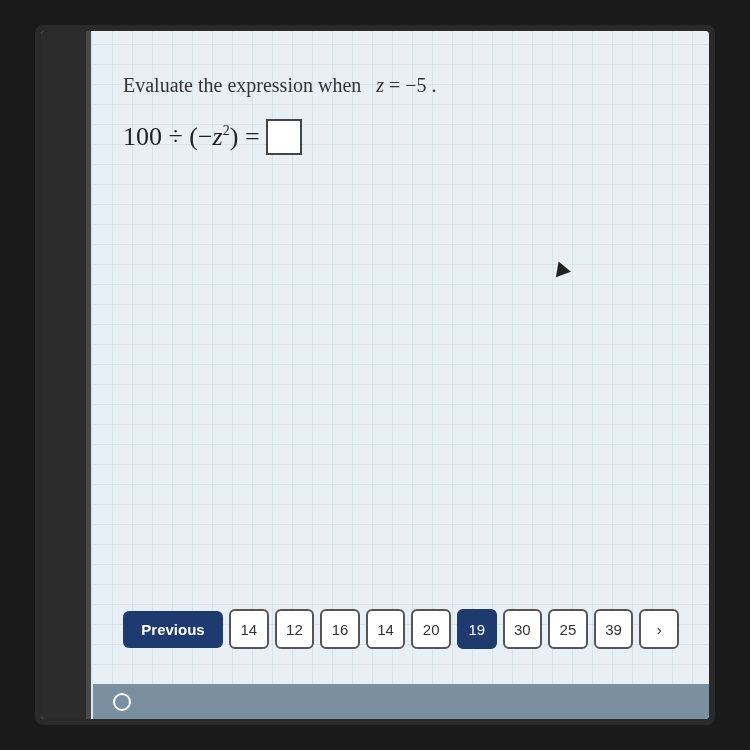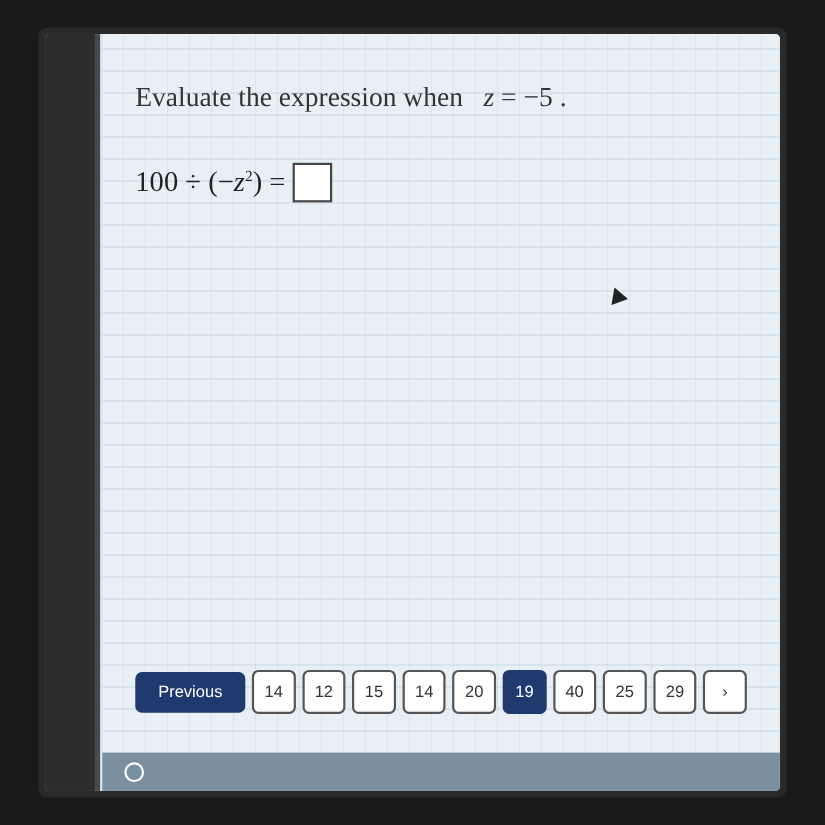--- a/index.html
+++ b/index.html
@@ -74,23 +74,23 @@
           rgba(180, 200, 215, 0.3) 20px
         );
       padding: 40px 30px 20px 30px;
       position: relative;
       display: flex;
       flex-direction: column;
     }
 
     .problem-text {
       font-family: Georgia, 'Times New Roman', serif;
-      font-size: 25px;
+      font-size: 20px;
       color: #333;
-      margin-bottom: 42px;
+      margin-bottom: 20px;
       line-height: 1.4;
     }
 
     .expression-line {
       display: flex;
       align-items: center;
       font-family: Georgia, 'Times New Roman', serif;
       font-size: 26px;
       color: #222;
       gap: 6px;
@@ -120,21 +120,21 @@
       padding: 10px 0 15px 0;
     }
 
     .btn-previous {
       background: #1e3a6e;
       color: white;
       border: none;
       border-radius: 6px;
       padding: 10px 18px;
       font-size: 15px;
-      font-weight: normal;
+      font-weight: bold;
       cursor: pointer;
       min-width: 100px;
       text-align: center;
     }
 
     .page-btn {
       background: white;
       color: #333;
       border: 2px solid #555;
       border-radius: 6px;
@@ -209,27 +209,27 @@
         <span class="answer-box"></span>
       </div>
 
       <div class="spacer"></div>
 
       <div class="pagination-bar">
         <button class="btn-previous">Previous</button>
 
         <button class="page-btn">14</button>
         <button class="page-btn">12</button>
-        <button class="page-btn">15</button>
+        <button class="page-btn">16</button>
         <button class="page-btn">14</button>
         <button class="page-btn">20</button>
         <button class="page-btn active">19</button>
-        <button class="page-btn">40</button>
+        <button class="page-btn">30</button>
         <button class="page-btn">25</button>
-        <button class="page-btn">29</button>
+        <button class="page-btn">39</button>
         <button class="page-btn">›</button>
       </div>
 
     </div>
 
     <div class="bottom-bar">
       <div class="bottom-circle"></div>
     </div>
 
     <div class="cursor"></div>

